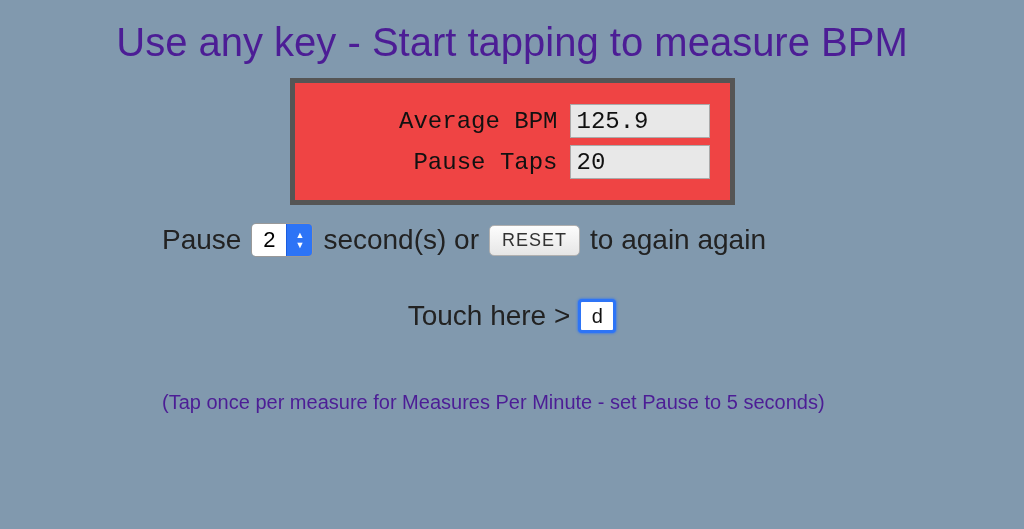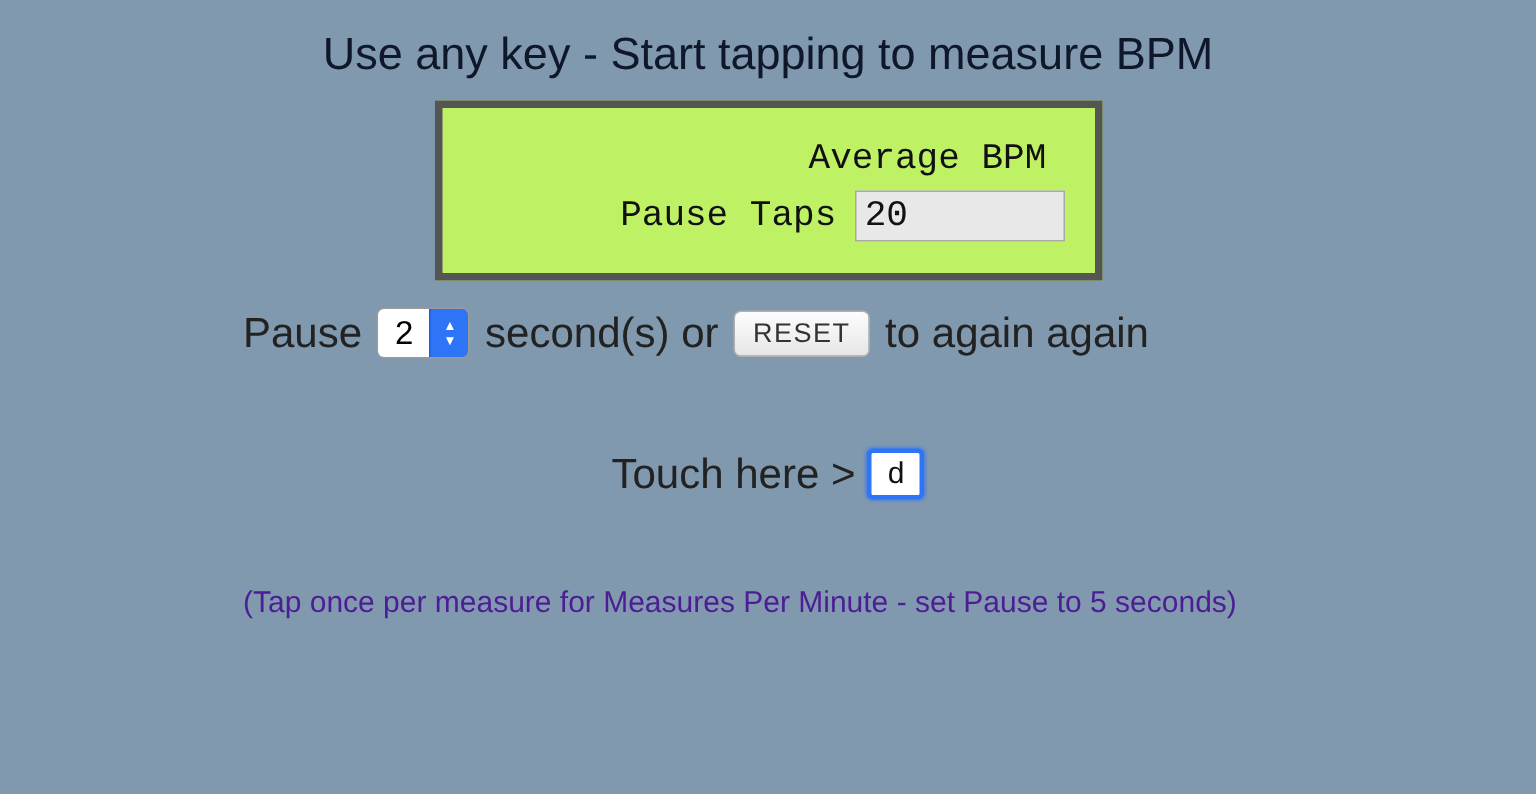--- a/index.html
+++ b/index.html
@@ -12,26 +12,26 @@
       height: 529px;
       background: #8199ae;
       font-family: Arial, Helvetica, sans-serif;
       color: #2a2a2a;
       display: flex;
       flex-direction: column;
       align-items: center;
       padding-top: 20px;
     }
     .heading {
-      font-size: 30px;
-      color: #0f172a;
+      font-size: 40px;
+      color: #4c1d95;
       margin-bottom: 13px;
     }
     .stats-panel {
-      background: #bef264;
+      background: #ef4444;
       border: 5px solid #555;
       padding: 14px 20px 14px 20px;
       width: 445px;
       margin-bottom: 18px;
     }
     .stat-row {
       display: flex;
       align-items: center;
       justify-content: flex-end;
       margin: 7px 0;
@@ -54,21 +54,21 @@
       color: #111;
       display: flex;
       align-items: center;
     }
     .pause-row {
       font-size: 28px;
       color: #222;
       display: flex;
       align-items: center;
       gap: 10px;
-      margin-bottom: 60px;
+      margin-bottom: 42px;
       width: 700px;
       justify-content: flex-start;
     }
     .stepper {
       display: flex;
       align-items: stretch;
       height: 34px;
       border-radius: 5px;
       overflow: hidden;
       border: 1px solid #999;
@@ -137,20 +137,21 @@
     }
   </style>
 </head>
 <body>
 
 <div class="heading">Use any key - Start tapping to measure BPM</div>
 
 <div class="stats-panel">
   <div class="stat-row">
     <span class="stat-label">Average BPM</span>
+    <span class="stat-value">125.9</span>
   </div>
   <div class="stat-row">
     <span class="stat-label">Pause Taps</span>
     <span class="stat-value">20</span>
   </div>
 </div>
 
 <div class="pause-row">
   <span>Pause</span>
   <span class="stepper">

